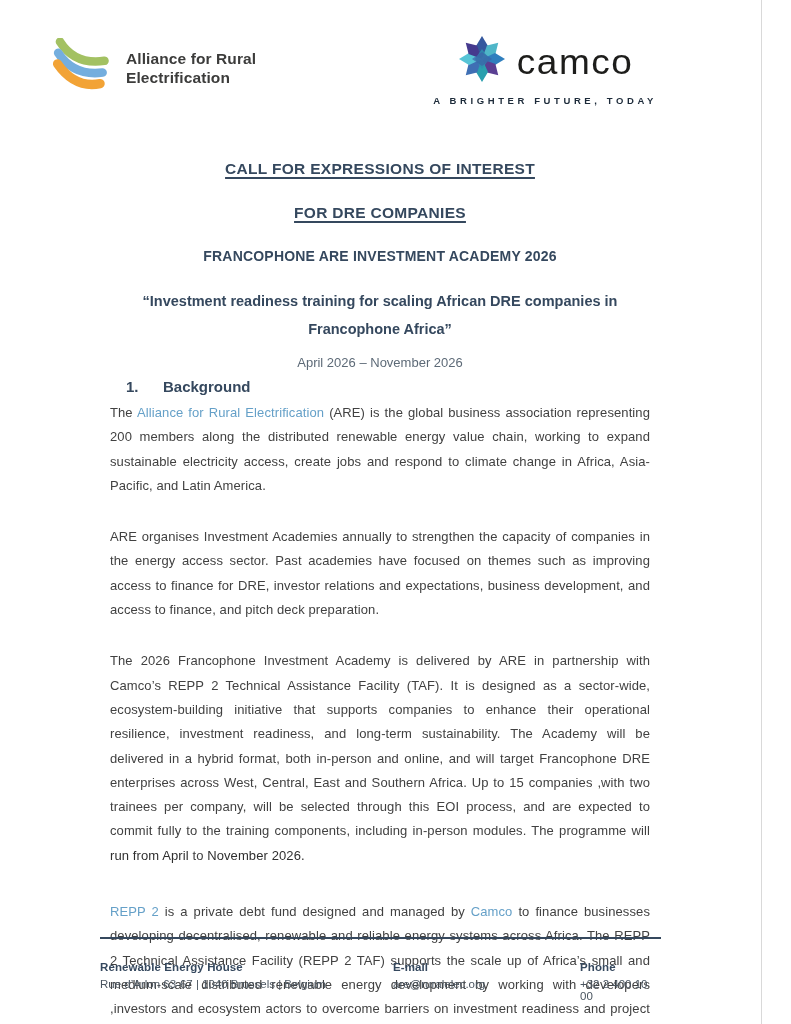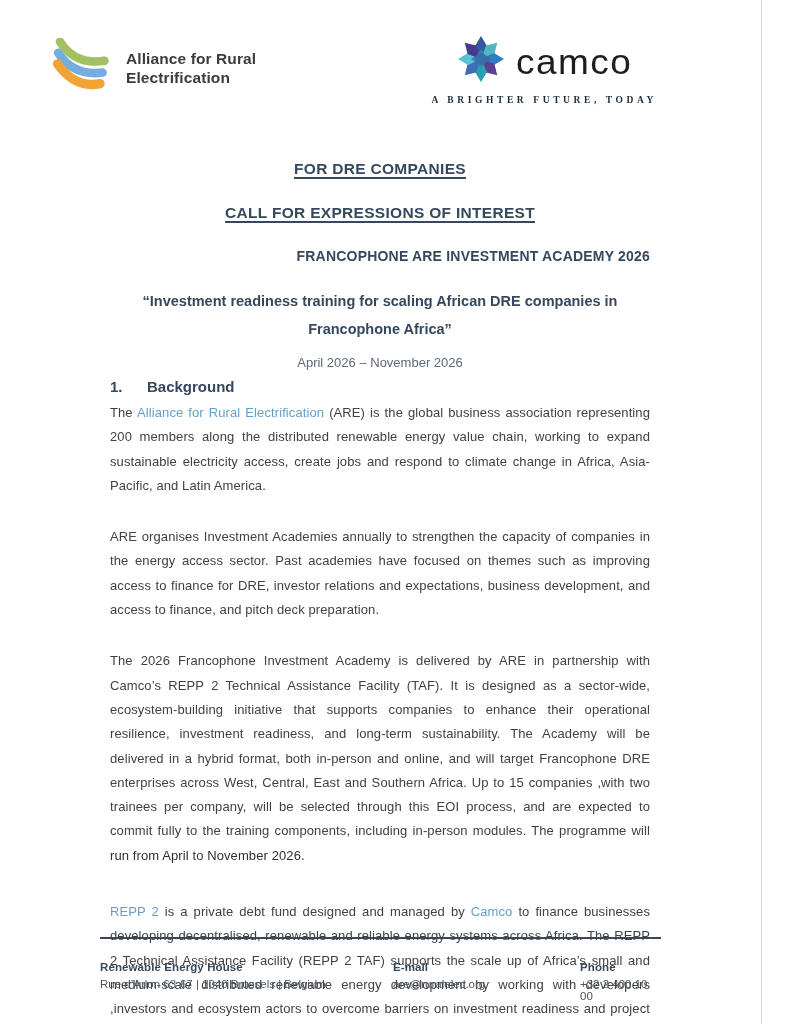--- a/index.html
+++ b/index.html
@@ -41,21 +41,20 @@
     line-height: 1;
     transform: scaleY(0.96);
   }
   .camco-tagline {
     margin-top: 7px;
     font-size: 9.5px;
     font-weight: bold;
     letter-spacing: 3.6px;
     color: #1d2b3a;
     white-space: nowrap;
-    font-family: Liberation Serif, serif;
   }
 
   
   .titles {
     position: absolute;
     top: 160px; left: 110px; right: 111px;
     text-align: center;
     color: #35485e;
   }
   .title-main {
@@ -65,21 +64,20 @@
     margin: 0 0 26px 0;
     text-decoration: underline;
     text-underline-offset: 3px;
     text-decoration-thickness: 1.5px;
   }
   .title-sub {
     font-size: 14px;
     font-weight: bold;
     letter-spacing: .2px;
     margin: 0 0 24px 0;
-    text-align: right;
   }
   .title-quote {
     font-size: 14.5px;
     font-weight: bold;
     line-height: 1.9;
     margin: 0 0 12px 0;
     color: #35485e;
   }
   .title-dates {
     font-size: 13px;
@@ -89,21 +87,21 @@
 
   
   .body-text {
     position: absolute;
     top: 378px; left: 110px; right: 111px;
   }
   .section-heading {
     font-size: 15px;
     font-weight: bold;
     color: #35485e;
-    margin: 0 0 6px 0;
+    margin: 0 0 6px 16px;
   }
   .section-heading .sec-num { display: inline-block; width: 37px; }
   .para {
     font-size: 13px;
     line-height: 24.3px;
     text-align: justify;
     margin: 0 0 24px 0;
     color: #414141;
     letter-spacing: .1px;
   }
@@ -169,22 +167,22 @@
             </g>
           </svg>
         </span>
         <span class="camco-word">camco</span>
       </div>
       <div class="camco-tagline">A BRIGHTER FUTURE, TODAY</div>
     </div>
   </div>
 
   <div class="titles">
+    <h1 class="title-main">CALL FOR EXPRESSIONS OF INTEREST</h1>
     <h1 class="title-main">FOR DRE COMPANIES</h1>
-    <h1 class="title-main">CALL FOR EXPRESSIONS OF INTEREST</h1>
     <h2 class="title-sub">FRANCOPHONE ARE INVESTMENT ACADEMY 2026</h2>
     <div class="title-quote">“Investment readiness training for scaling African DRE companies in Francophone Africa”</div>
     <div class="title-dates">April 2026 – November 2026</div>
   </div>
 
   <div class="body-text">
     <h3 class="section-heading"><span class="sec-num">1.</span><span>Background</span></h3>
 
     <p class="para"><span>The </span><span class="doc-link">Alliance for Rural Electrification</span><span> (ARE) is the global business association representing 200 members along the distributed renewable energy value chain, working to expand sustainable electricity access, create jobs and respond to climate change in Africa, Asia-Pacific, and Latin America.</span></p>
 

